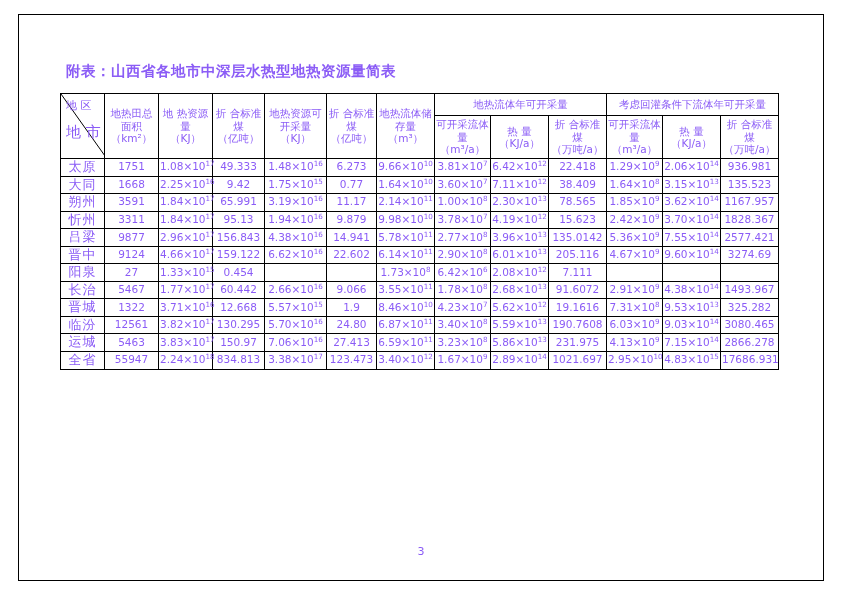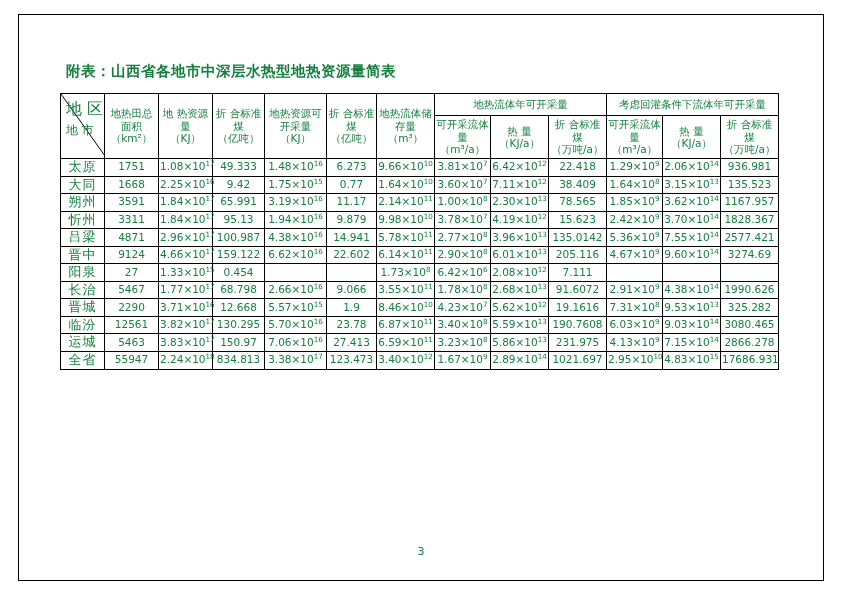--- a/index.html
+++ b/index.html
@@ -8,21 +8,21 @@
     background: #8a8a8a;
   }
   .page {
     position: relative;
     width: 842px;
     height: 595px;
     background: #ffffff;
     margin: 0 auto;
     overflow: hidden;
     font-family: "Liberation Serif", serif;
-    color: #15803d;
+    color: #8b5cf6;
     box-sizing: border-box;
   }
   .page-border {
     position: absolute;
     left: 18px;
     top: 14px;
     right: 18px;
     bottom: 14px;
     border: 1px solid #000;
     box-sizing: border-box;
@@ -79,27 +79,27 @@
   .corner .diag {
     position: absolute;
     left: 0; top: 0; width: 100%; height: 100%;
     overflow: hidden;
   }
   .corner .diag svg { display: block; }
   .corner .c1 {
     position: absolute;
     left: 5px;
     top: 6px;
-    font-size: 16px;
+    font-size: 11px;
   }
   .corner .c2 {
     position: absolute;
     left: 5px;
     top: 30px;
-    font-size: 12px;
+    font-size: 15px;
     text-align: center;
   }
   .rowname {
     font-size: 13px;
     letter-spacing: 1px;
     padding: 4px 2px;
   }
   td.num {
     font-size: 10.5px;
     white-space: nowrap;
@@ -262,23 +262,23 @@
             <td class="num">9.98×10<sup>10</sup></td>
             <td class="num">3.78×10<sup>7</sup></td>
             <td class="num">4.19×10<sup>12</sup></td>
             <td class="num">15.623</td>
             <td class="num">2.42×10<sup>9</sup></td>
             <td class="num">3.70×10<sup>14</sup></td>
             <td class="num">1828.367</td>
           </tr>
           <tr>
             <td class="rowname">吕梁</td>
-            <td class="num">4871</td>
+            <td class="num">9877</td>
             <td class="num">2.96×10<sup>17</sup></td>
-            <td class="num">100.987</td>
+            <td class="num">156.843</td>
             <td class="num">4.38×10<sup>16</sup></td>
             <td class="num">14.941</td>
             <td class="num">5.78×10<sup>11</sup></td>
             <td class="num">2.77×10<sup>8</sup></td>
             <td class="num">3.96×10<sup>13</sup></td>
             <td class="num">135.0142</td>
             <td class="num">5.36×10<sup>9</sup></td>
             <td class="num">7.55×10<sup>14</sup></td>
             <td class="num">2577.421</td>
           </tr>
@@ -309,53 +309,53 @@
             <td class="num">2.08×10<sup>12</sup></td>
             <td class="num">7.111</td>
             <td class="num"></td>
             <td class="num"></td>
             <td class="num"></td>
           </tr>
           <tr>
             <td class="rowname">长治</td>
             <td class="num">5467</td>
             <td class="num">1.77×10<sup>17</sup></td>
-            <td class="num">68.798</td>
+            <td class="num">60.442</td>
             <td class="num">2.66×10<sup>16</sup></td>
             <td class="num">9.066</td>
             <td class="num">3.55×10<sup>11</sup></td>
             <td class="num">1.78×10<sup>8</sup></td>
             <td class="num">2.68×10<sup>13</sup></td>
             <td class="num">91.6072</td>
             <td class="num">2.91×10<sup>9</sup></td>
             <td class="num">4.38×10<sup>14</sup></td>
-            <td class="num">1990.626</td>
+            <td class="num">1493.967</td>
           </tr>
           <tr>
             <td class="rowname">晋城</td>
-            <td class="num">2290</td>
+            <td class="num">1322</td>
             <td class="num">3.71×10<sup>16</sup></td>
             <td class="num">12.668</td>
             <td class="num">5.57×10<sup>15</sup></td>
             <td class="num">1.9</td>
             <td class="num">8.46×10<sup>10</sup></td>
             <td class="num">4.23×10<sup>7</sup></td>
             <td class="num">5.62×10<sup>12</sup></td>
             <td class="num">19.1616</td>
             <td class="num">7.31×10<sup>8</sup></td>
             <td class="num">9.53×10<sup>13</sup></td>
             <td class="num">325.282</td>
           </tr>
           <tr>
             <td class="rowname">临汾</td>
             <td class="num">12561</td>
             <td class="num">3.82×10<sup>17</sup></td>
             <td class="num">130.295</td>
             <td class="num">5.70×10<sup>16</sup></td>
-            <td class="num">23.78</td>
+            <td class="num">24.80</td>
             <td class="num">6.87×10<sup>11</sup></td>
             <td class="num">3.40×10<sup>8</sup></td>
             <td class="num">5.59×10<sup>13</sup></td>
             <td class="num">190.7608</td>
             <td class="num">6.03×10<sup>9</sup></td>
             <td class="num">9.03×10<sup>14</sup></td>
             <td class="num">3080.465</td>
           </tr>
           <tr>
             <td class="rowname">运城</td>

